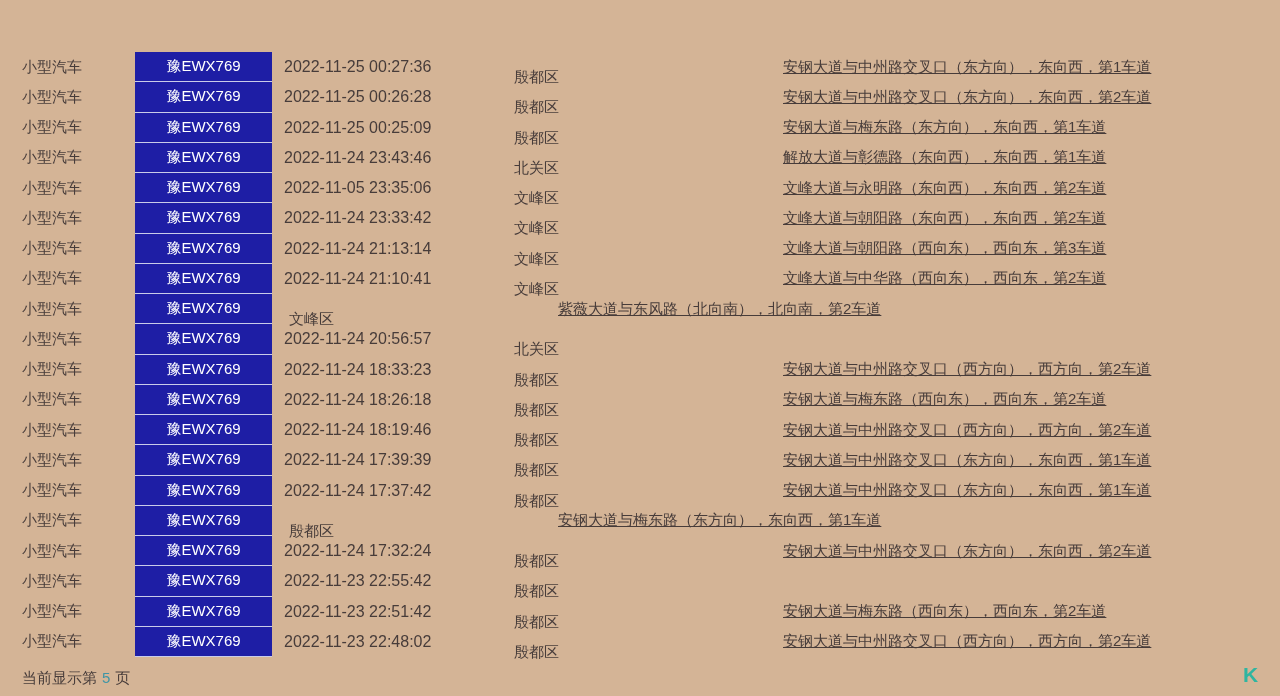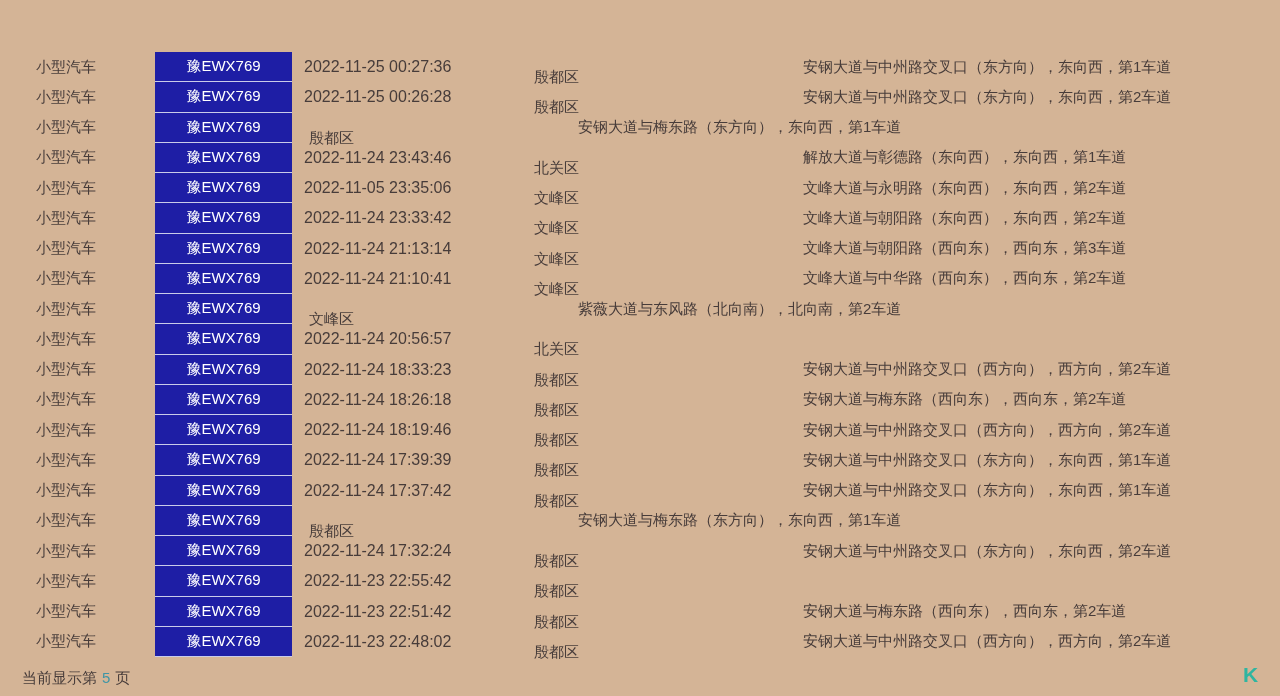--- a/index.html
+++ b/index.html
@@ -38,31 +38,31 @@
   .rows{
     position:absolute;top:52px;left:0;right:0;
   }
   .row{
     display:flex;align-items:center;
     height:30.25px;
     font-size:15px;color:var(--body-text);
     white-space:nowrap;
   }
   .c{box-sizing:border-box;}
-  .c-type{width:155px;padding-left:36px;}
+  .c-type{width:135px;padding-left:22px;}
   .c-plate{
     width:137px;height:100%;
     background:var(--plate-bg);color:var(--plate-text);
     display:flex;align-items:center;justify-content:center;
     border-bottom:1px solid var(--plate-divider);
     font-size:15px;
   }
   .c-time{width:225px;padding-left:12px;font-size:16px;}
   .c-area{width:278px;padding-left:17px;margin-top:21px;}
-  .c-loc{flex:1;padding-left:8px;overflow:hidden;}
+  .c-loc{flex:1;padding-left:8px;overflow:hidden;text-decoration:underline;}
   .footer{
     position:absolute;left:22px;top:669px;
     font-size:15px;color:var(--body-text);
   }
   .pagenum{color:var(--page-number);margin:0 5px;}
   .watermark{
     position:absolute;left:1243px;top:663px;
     font-size:21px;font-weight:800;
     color:var(--watermark);
     letter-spacing:0.5px;
@@ -85,20 +85,21 @@
       <div class="row">
         <div class="c c-type">小型汽车</div>
         <div class="c c-plate">豫EWX769</div>
         <div class="c c-time">2022-11-25 00:26:28</div>
         <div class="c c-area">殷都区</div>
         <div class="c c-loc">安钢大道与中州路交叉口（东方向），东向西，第2车道</div>
       </div>
       <div class="row">
         <div class="c c-type">小型汽车</div>
         <div class="c c-plate">豫EWX769</div>
+        <div class="c c-time">2022-11-25 00:25:09</div>
         <div class="c c-area">殷都区</div>
         <div class="c c-loc">安钢大道与梅东路（东方向），东向西，第1车道</div>
       </div>
       <div class="row">
         <div class="c c-type">小型汽车</div>
         <div class="c c-plate">豫EWX769</div>
         <div class="c c-time">2022-11-24 23:43:46</div>
         <div class="c c-area">北关区</div>
         <div class="c c-loc">解放大道与彰德路（东向西），东向西，第1车道</div>
       </div>

